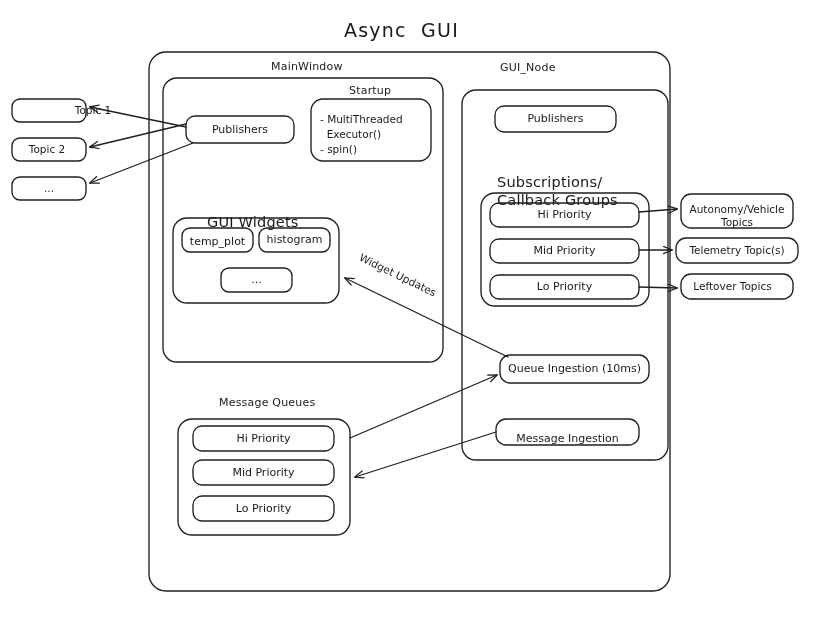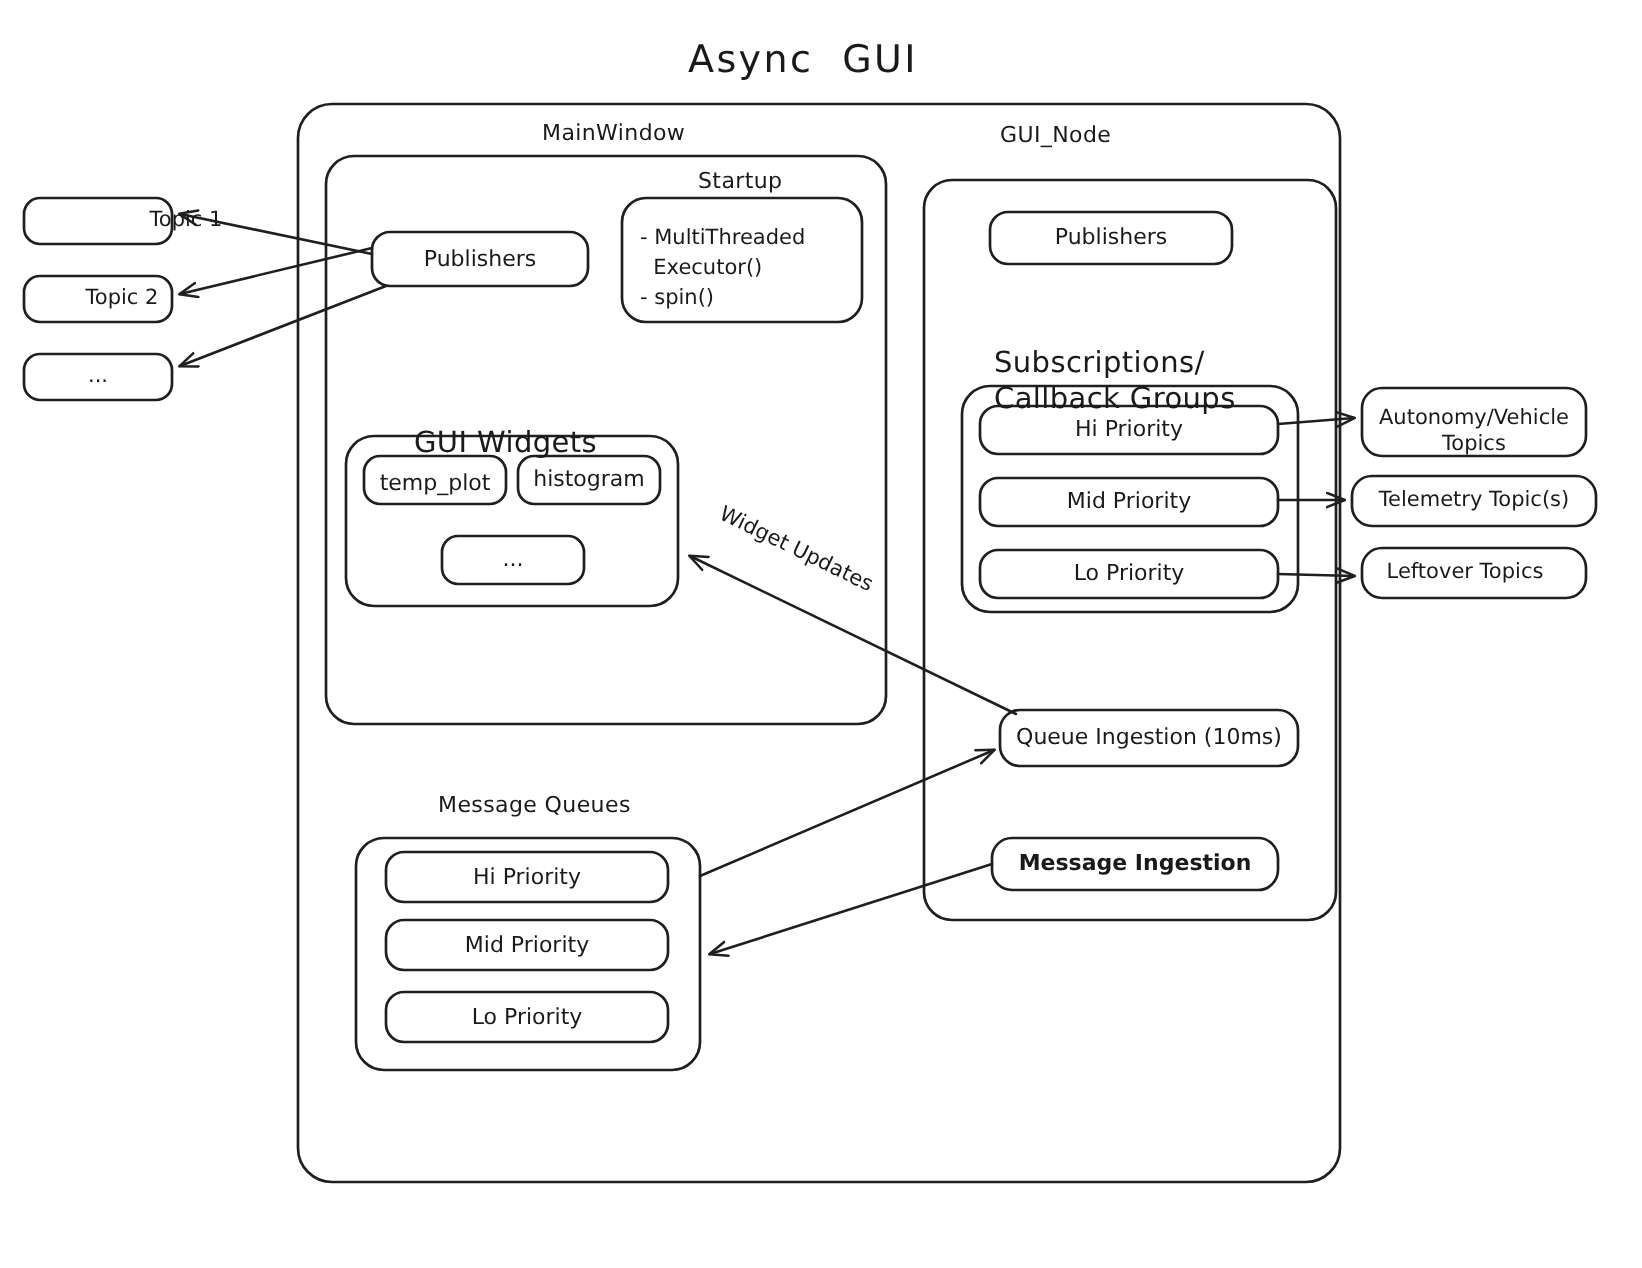--- a/index.html
+++ b/index.html
@@ -184,24 +184,24 @@
   <div class="box-label" style="left:495px; top:106px; width:121px; height:26px;">Publishers</div>
 
   <div class="lbl group-title-lg" style="left:497px; top:152px;">Subscriptions/
 Callback Groups</div>
 
   <div class="box-label" style="left:490px; top:203px; width:149px; height:24px;">Hi Priority</div>
   <div class="box-label" style="left:490px; top:239px; width:149px; height:24px;">Mid Priority</div>
   <div class="box-label" style="left:490px; top:275px; width:149px; height:24px;">Lo Priority</div>
 
   <div class="box-label" style="left:500px; top:355px; width:149px; height:28px;">Queue Ingestion (10ms)</div>
-  <div class="box-label" style="left:496px; top:419px; width:143px; height:26px;font-weight:bold;">Message Ingestion</div>
+  <div class="box-label" style="left:496px; top:419px; width:143px; height:40px;">Message Ingestion</div>
 
   <div class="box-label small" style="left:28px; top:99px; width:74px; height:24px;margin-left:28px;">Topic 1</div>
-  <div class="box-label small" style="left:24px; top:138px; width:74px; height:23px;">Topic 2</div>
+  <div class="box-label small" style="left:10px; top:138px; width:74px; height:23px;">Topic 2</div>
   <div class="box-label small" style="left:12px; top:177px; width:74px; height:23px;">...</div>
 
   <div class="box-label small" style="left:681px; top:194px; width:112px; height:44px;">Autonomy/Vehicle
 Topics</div>
   <div class="box-label small" style="left:676px; top:238px; width:122px; height:25px;">Telemetry Topic(s)</div>
   <div class="box-label small" style="left:681px; top:274px; width:103px; height:25px;">Leftover Topics</div>
 
   <div class="edge-label" style="left:363px; top:251px; transform: rotate(26deg);">Widget Updates</div>
 
 </div>

